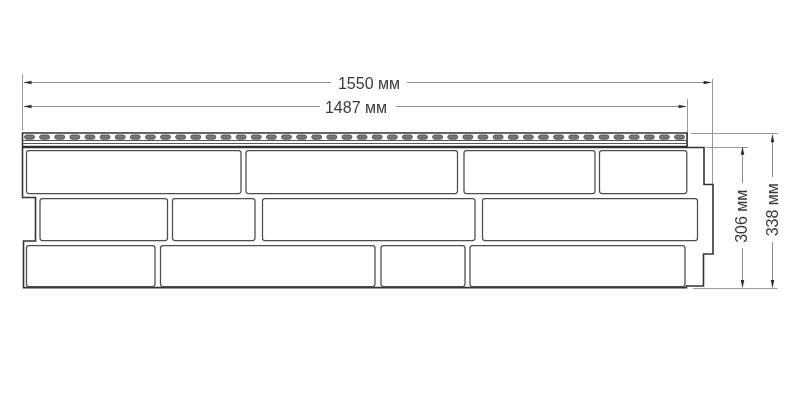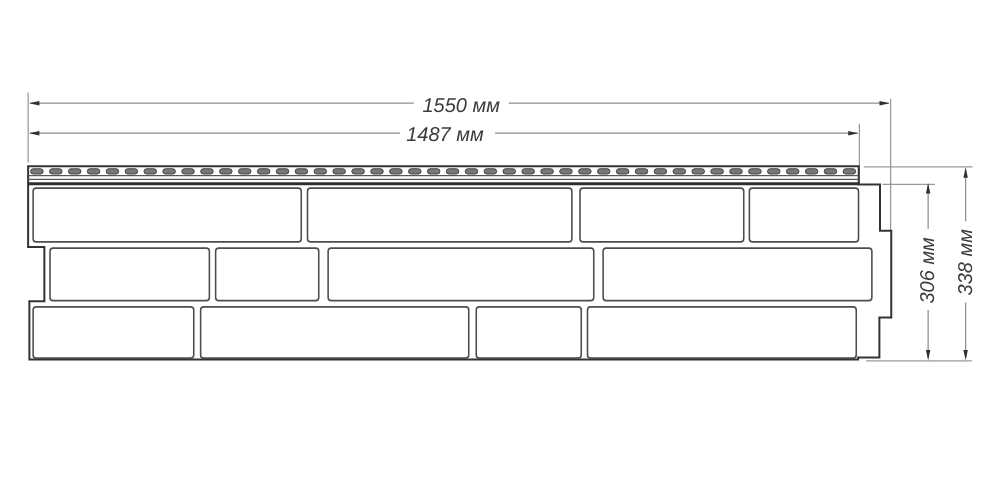--- a/index.html
+++ b/index.html
@@ -1,16 +1,16 @@
 <!DOCTYPE html>
 <html><head>
 <meta charset="utf-8">
 <style>
   html,body{margin:0;padding:0;background:#ffffff;}
-  .wrap{width:800px;height:400px;position:relative;overflow:hidden;font-style:italic;}
+  .wrap{width:800px;height:400px;position:relative;overflow:hidden;}
   text{font-family:"Liberation Sans",sans-serif;font-size:16px;fill:#3a3a3a;}
 </style>
 </head>
 <body>
 <div class="wrap">
 <svg width="800" height="400" viewBox="0 0 800 400">
   <rect x="0" y="0" width="800" height="400" fill="#ffffff"></rect>
 
   <g stroke="#999999" stroke-width="1">
     <line x1="22.5" y1="74" x2="22.5" y2="130"></line>

